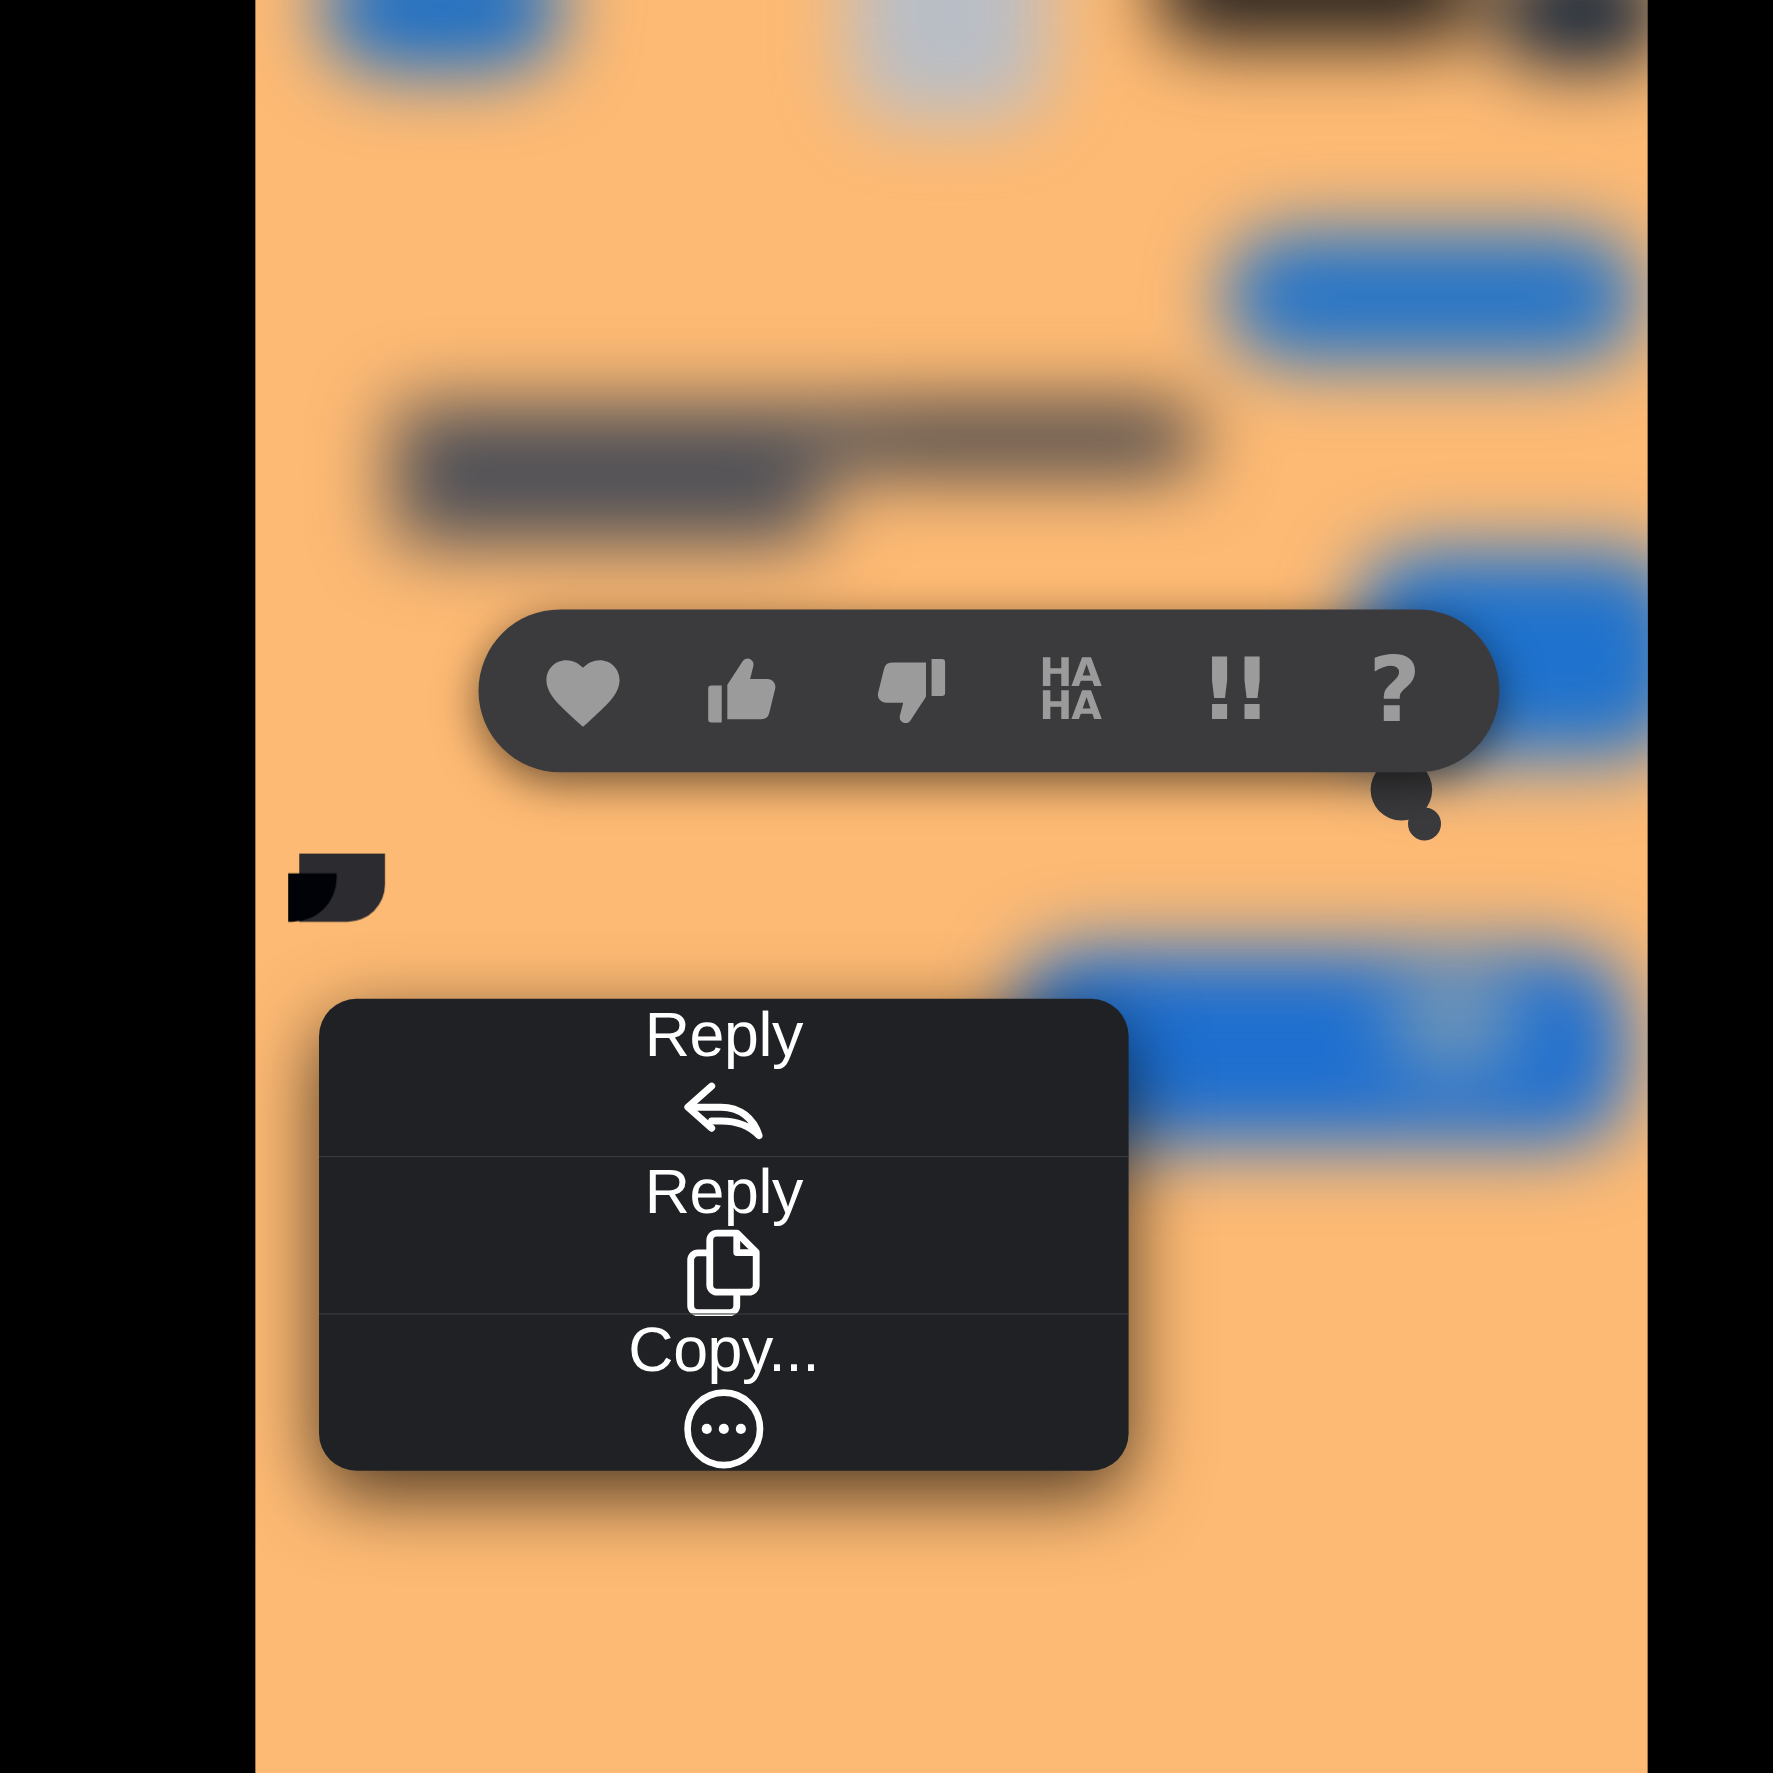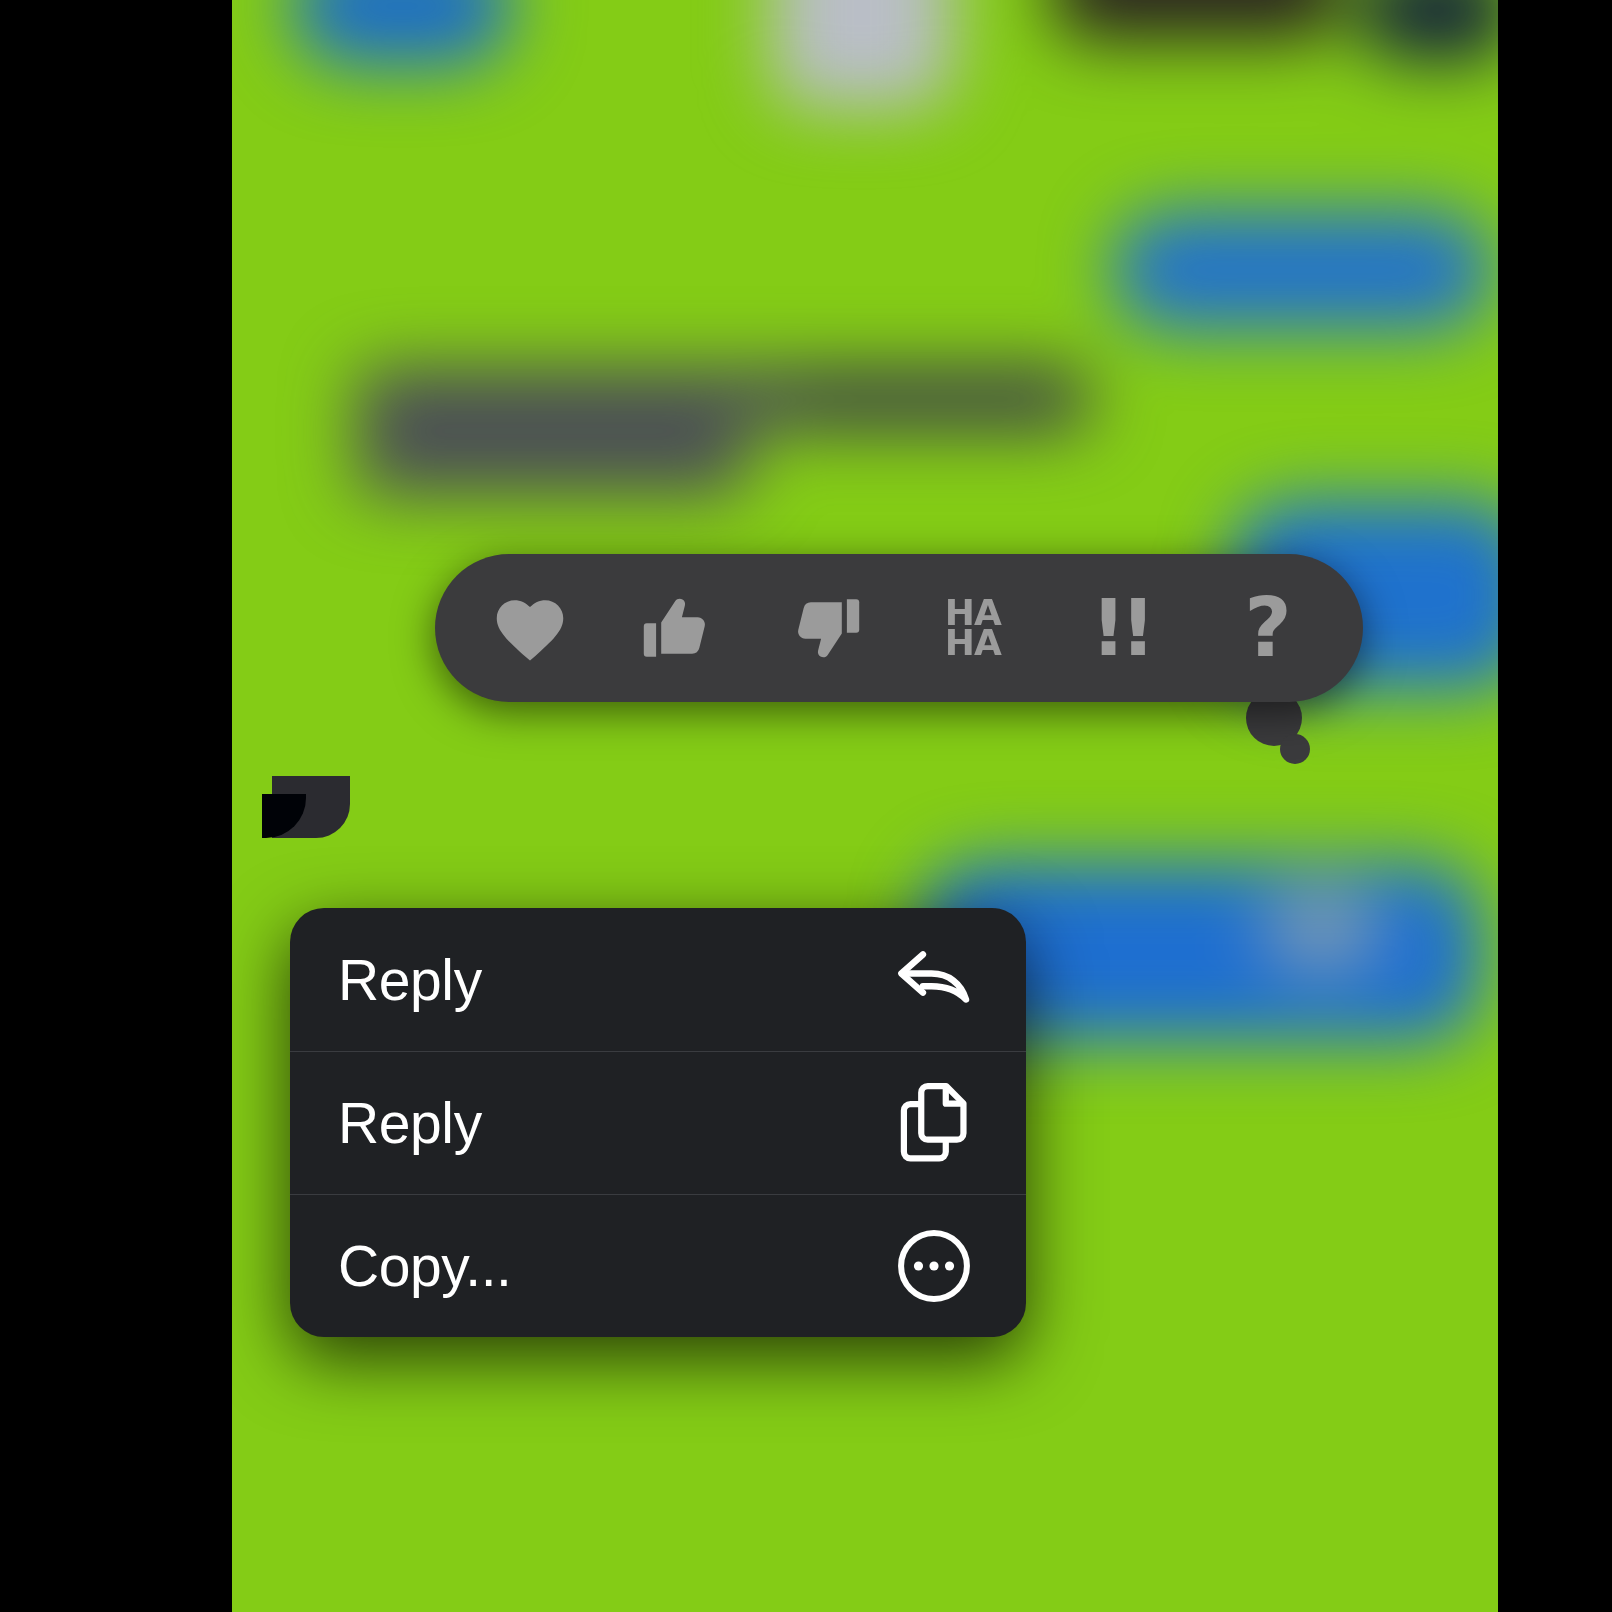--- a/index.html
+++ b/index.html
@@ -14,21 +14,21 @@
     position:relative;
     width:1612px; height:1612px;
     background:#000;
   }
 
   
   #phone {
     position:absolute;
     left:232px; top:0;
     width:1266px; height:1612px;
-    background:#84cc16;
+    background:#fdba74;
     overflow:hidden;
     text-decoration:underline;
   }
 
   
   .blurlayer { position:absolute; inset:0; filter:blur(34px); }
 
   .bg-bubble { position:absolute; border-radius:64px; }
 
   
@@ -148,20 +148,21 @@
     overflow:hidden;
     box-shadow:0 22px 70px rgba(0,0,0,.7);
   }
   .menu-item {
     position:relative;
     height:143px;
     display:flex;
     align-items:center;
     justify-content:space-between;
     padding:0 48px 0 48px;
+    flex-direction:column;
   }
   .menu-item + .menu-item::before {
     content:"";
     position:absolute;
     left:0; right:0; top:0;
     height:1px;
     background:#3a3c40;
   }
   .menu-label {
     color:#ffffff;

